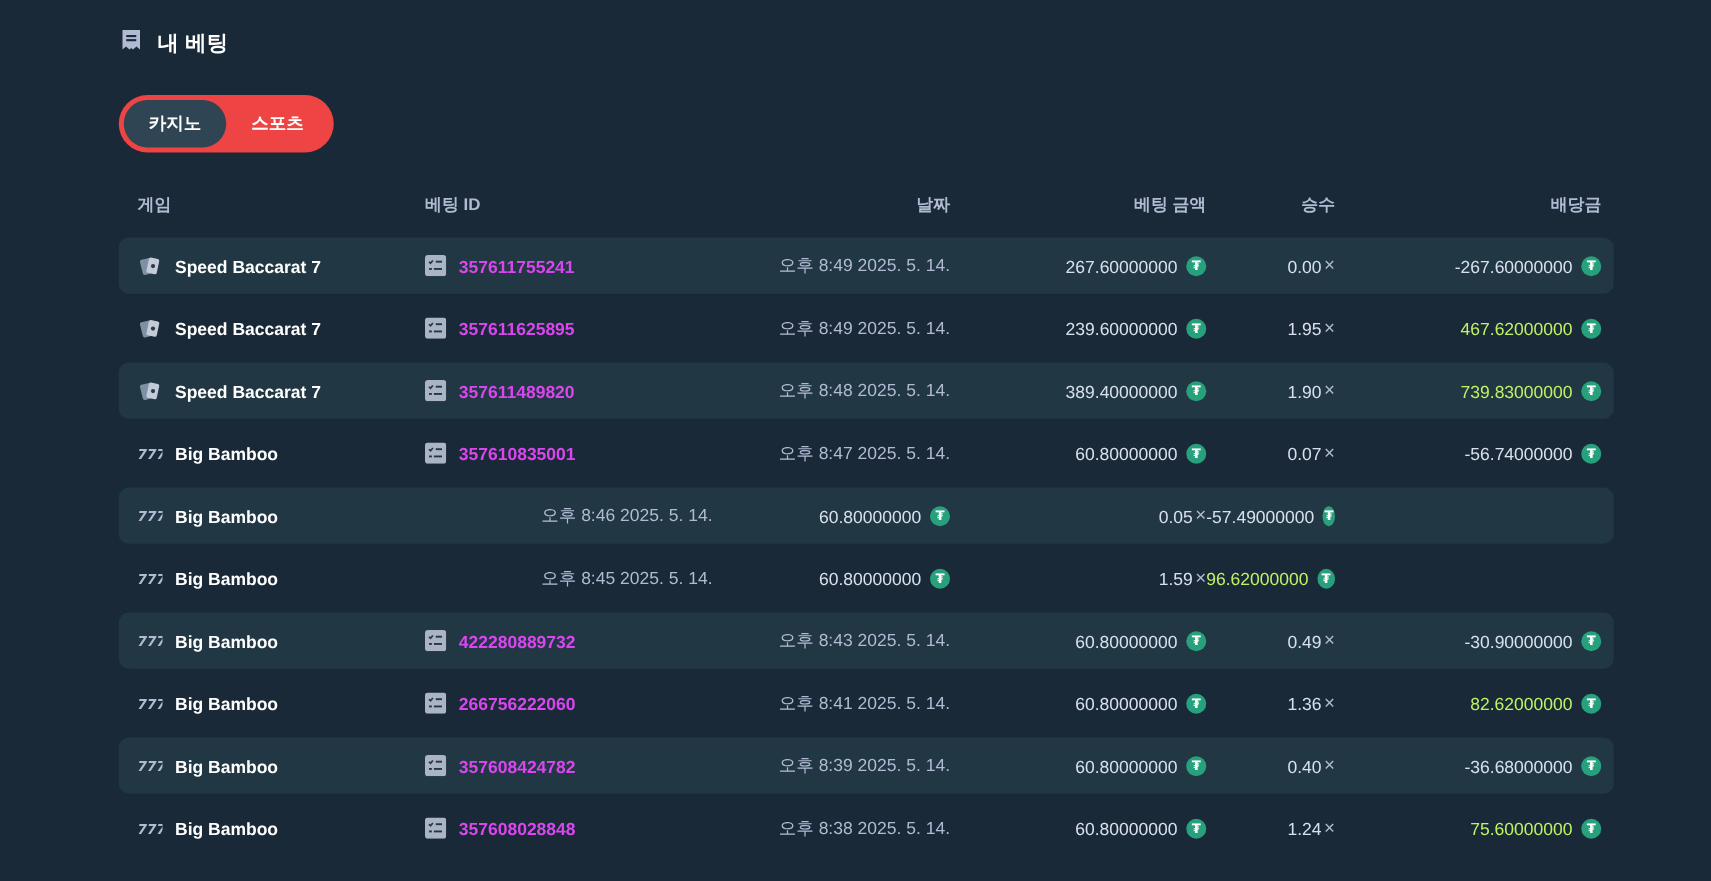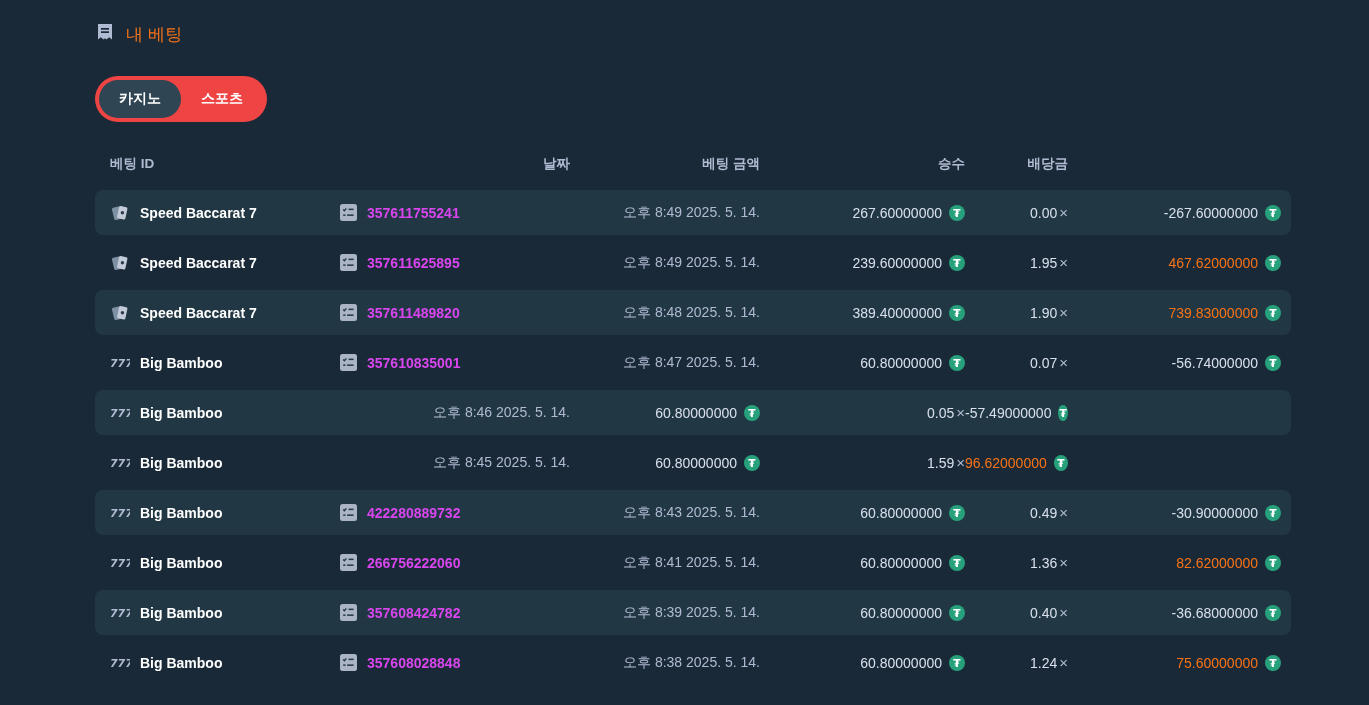--- a/index.html
+++ b/index.html
@@ -6,21 +6,21 @@
   html,body { width:1369px; height:705px; overflow:hidden; }
   body {
     background:#1a2937;
     font-family:"Liberation Sans","DejaVu Sans",sans-serif;
     color:#fff;
   }
   .page { padding:22px 0 0 95px; width:1291px; }
 
   
   .title-row { display:flex; align-items:center; gap:11px; height:24px; }
-  .title-row h1 { font-size:17px; font-weight:400; color:#f97316; letter-spacing:.2px; }
+  .title-row h1 { font-size:17px; font-weight:700; color:#ffffff; letter-spacing:.2px; }
 
   
   .tabs {
     margin-top:30px;
     display:inline-flex; align-items:center;
     background:#ef4444; border-radius:23px; padding:4px; height:46px;
   }
   .tab {
     border:none; background:transparent; color:#ffffff;
     font-family:inherit; font-size:14px; font-weight:700;
@@ -48,21 +48,21 @@
     font-size:14px;
   }
   .row:nth-child(odd) { background:#213743; }
   .cell { white-space:nowrap; }
   .cell.game { display:flex; align-items:center; gap:10px; font-weight:700; color:#ffffff; }
   .cell.betid { display:flex; align-items:center; gap:10px; font-weight:700; color:#d946ef; }
   .cell.date { text-align:right; color:#b1bad3; }
   .cell.amount, .cell.mult, .cell.payout { display:flex; align-items:center; justify-content:flex-end; }
   .num { color:#d9e0ed; }
   .mult .x { color:#b1bad3; margin-left:2px; font-size:15px; }
-  .payout.win .num { color:#f97316; }
+  .payout.win .num { color:#bef264; }
   .coin {
     display:inline-flex; align-items:center; justify-content:center;
     width:16px; height:16px; border-radius:50%;
     background:#27a17c; color:#ffffff;
     font-size:10.5px; font-weight:700; margin-left:7px;
     font-family:"DejaVu Sans",sans-serif;
   }
   .gicon { display:inline-flex; width:20px; justify-content:center; }
 </style>
 </head>
@@ -80,20 +80,21 @@
     </span>
     <h1>내 베팅</h1>
   </div>
 
   <div class="tabs">
     <button class="tab active">카지노</button>
     <button class="tab">스포츠</button>
   </div>
 
   <div class="thead grid">
+    <span class="h">게임</span>
     <span class="h">베팅 ID</span>
     <span class="h right">날짜</span>
     <span class="h right">베팅 금액</span>
     <span class="h right">승수</span>
     <span class="h right">배당금</span>
   </div>
 
   <div class="tbody" id="rows">
   <div class="row grid">
     <div class="cell game">

